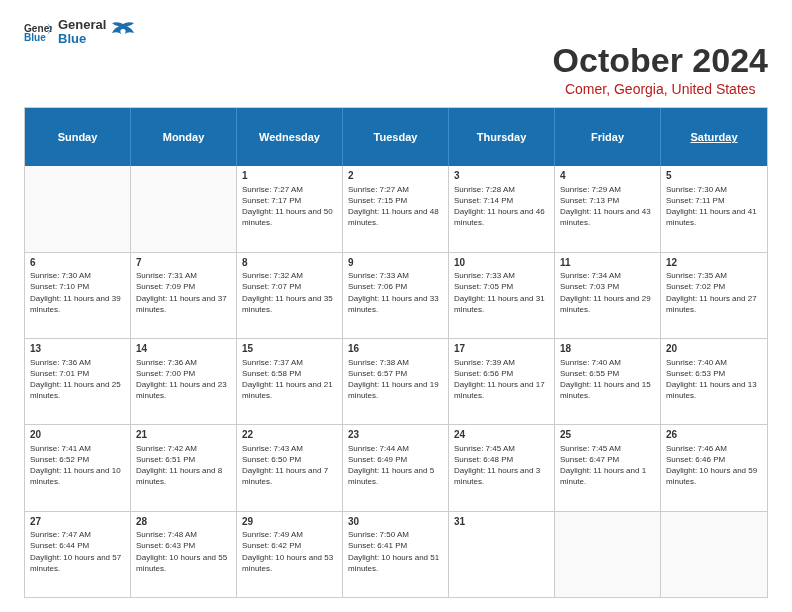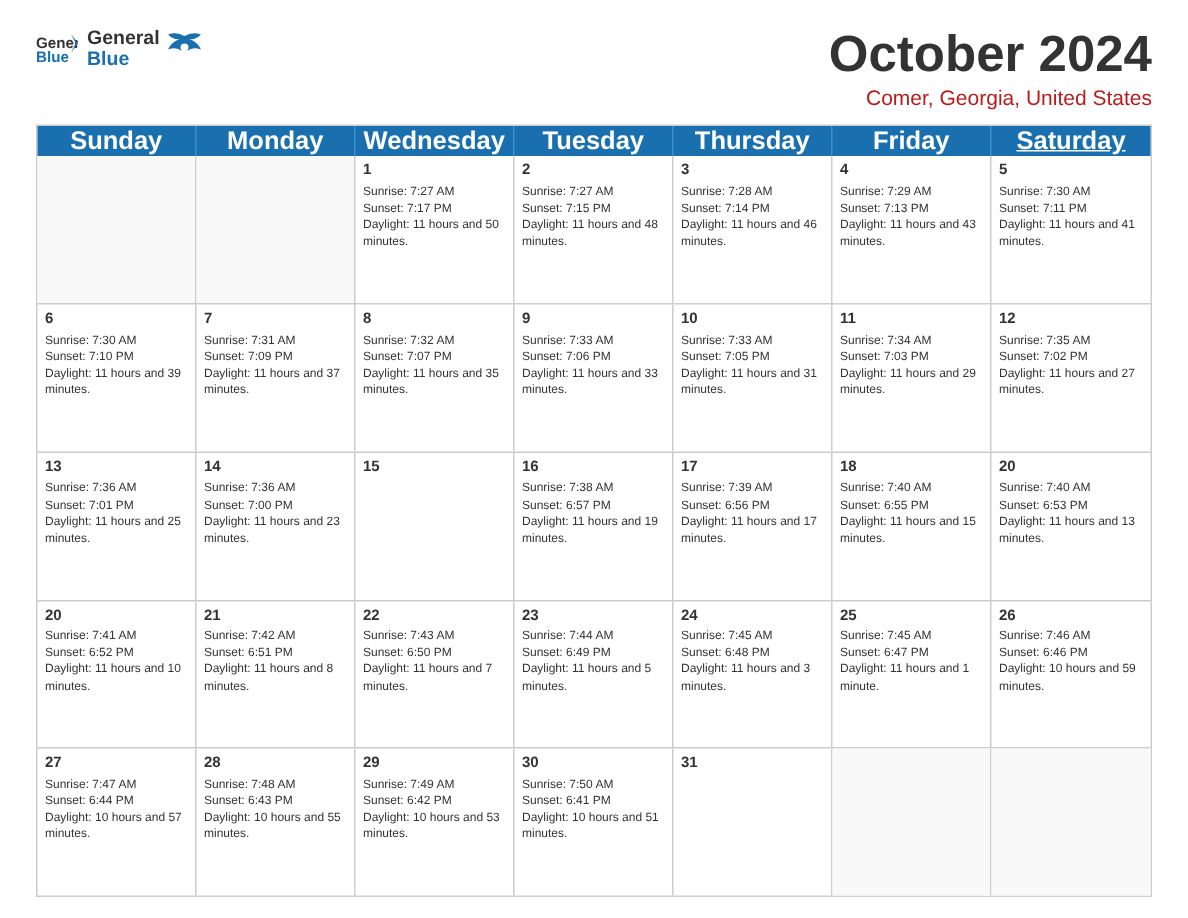--- a/index.html
+++ b/index.html
@@ -26,21 +26,22 @@
     .logo {
       display: flex;
       align-items: center;
       gap: 4px;
     }
     .logo-icon {
       width: 28px;
       height: 22px;
     }
     .title-block {
-      text-align: right;
+      text-align: center;
+      margin-top: 24px;
     }
     .month-title {
       font-size: 34px;
       font-weight: bold;
       color: #333;
       line-height: 1.1;
     }
     .location-title {
       font-size: 14px;
       color: #b91c1c;
@@ -52,24 +53,24 @@
       flex-direction: column;
       border: 1px solid #ccc;
     }
     .cal-header {
       display: grid;
       grid-template-columns: repeat(7, 1fr);
       background: #1a6faf;
     }
     .cal-header-cell {
       color: #fff;
-      font-size: 17px;
+      font-size: 11px;
       font-weight: bold;
       text-align: center;
-      padding: 0 2px;
+      padding: 23px 2px;
       border-right: 1px solid #3a8fcf;
     }
     .cal-header-cell:last-child { border-right: none; text-decoration: underline; }
     .cal-body {
       flex: 1;
       display: flex;
       flex-direction: column;
     }
     .cal-row {
       flex: 1;
@@ -196,20 +197,21 @@
           <div class="cal-cell">
             <span class="day-num">13</span>
             <div class="cell-content">Sunrise: 7:36 AM<br>Sunset: 7:01 PM<br>Daylight: 11 hours and 25 minutes.</div>
           </div>
           <div class="cal-cell">
             <span class="day-num">14</span>
             <div class="cell-content">Sunrise: 7:36 AM<br>Sunset: 7:00 PM<br>Daylight: 11 hours and 23 minutes.</div>
           </div>
           <div class="cal-cell">
             <span class="day-num">15</span>
+            <div class="cell-content">Sunrise: 7:37 AM<br>Sunset: 6:58 PM<br>Daylight: 11 hours and 21 minutes.</div>
           </div>
           <div class="cal-cell">
             <span class="day-num">16</span>
             <div class="cell-content">Sunrise: 7:38 AM<br>Sunset: 6:57 PM<br>Daylight: 11 hours and 19 minutes.</div>
           </div>
           <div class="cal-cell">
             <span class="day-num">17</span>
             <div class="cell-content">Sunrise: 7:39 AM<br>Sunset: 6:56 PM<br>Daylight: 11 hours and 17 minutes.</div>
           </div>
           <div class="cal-cell">

